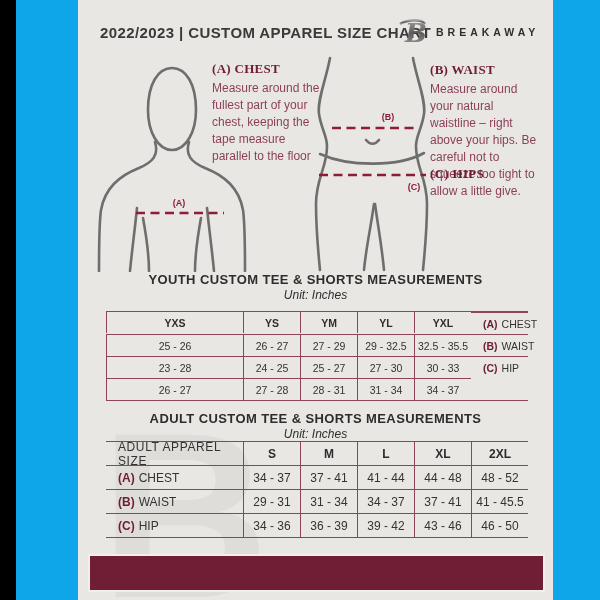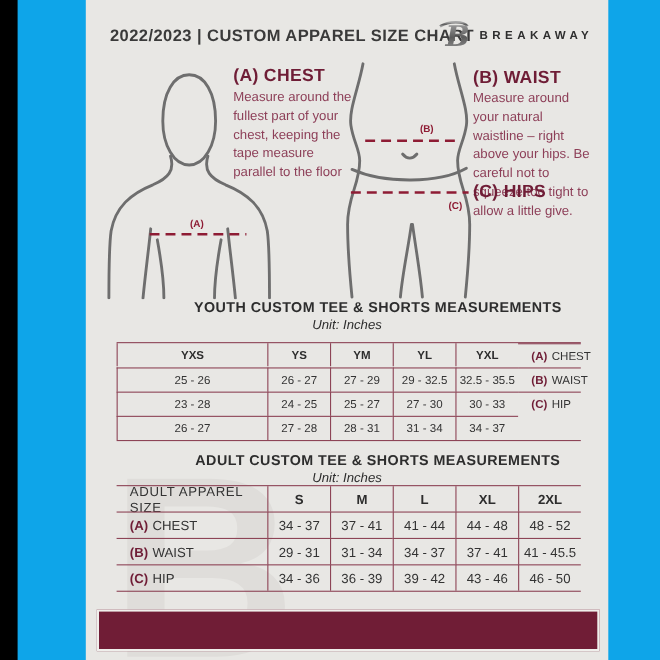--- a/index.html
+++ b/index.html
@@ -7,32 +7,32 @@
           font-family:"Liberation Sans",sans-serif;margin-left:16px;}
   .page{position:absolute;left:62px;top:0;width:475px;height:600px;background:#e8e7e4;overflow:hidden;}
 
   
   .hdr-title{position:absolute;left:22px;top:24px;font-size:15px;font-weight:bold;
              letter-spacing:.4px;color:#3a3a3a;white-space:nowrap;}
   .logo{position:absolute;left:320px;top:15px;display:flex;align-items:center;gap:6px;}
   .brand{font-size:10.5px;font-weight:bold;letter-spacing:4px;color:#2e2e2e;}
 
   
-  .inst-head{position:absolute;font-size:16px;font-weight:bold;color:#6f1d36;letter-spacing:.3px;}
+  .inst-head{position:absolute;font-size:13px;font-weight:bold;color:#6f1d36;letter-spacing:.3px;font-family:Liberation Serif, serif;}
   .inst-body{position:absolute;font-size:12px;line-height:1.42;color:#8d3f58;}
   #instA-h{left:134px;top:61px;} #instA-b{left:134px;top:80px;width:112px;}
   #instB-h{left:352px;top:62px;} #instB-b{left:352px;top:81px;width:110px;}
   #instC-h{left:352px;top:166px;} #instC-b{left:352px;top:185px;width:118px;}
 
   .diagA{position:absolute;left:13px;top:58px;}
   .diagB{position:absolute;left:226px;top:56px;}
 
   
   .sec-title{position:absolute;left:0;width:475px;text-align:center;font-size:13px;
-             font-weight:bold;letter-spacing:.4px;color:#2d2d2d;padding-left:28px;}
+             font-weight:bold;letter-spacing:.4px;color:#2d2d2d;}
   .sec-unit{position:absolute;left:0;width:475px;text-align:center;font-size:12px;
             font-style:italic;color:#2d2d2d;}
   #youth-title{top:272px;} #youth-unit{top:288px;}
   #adult-title{top:411px;} #adult-unit{top:427px;}
 
   
   .sizes{position:absolute;left:28px;width:422px;display:grid;
          grid-template-columns:137px 57px 57px 57px 57px 57px;
          border-top:1.4px solid #8d4456;border-bottom:1.4px solid #8d4456;z-index:1;}
   #youth-table{top:311px;} #adult-table{top:441px;}

